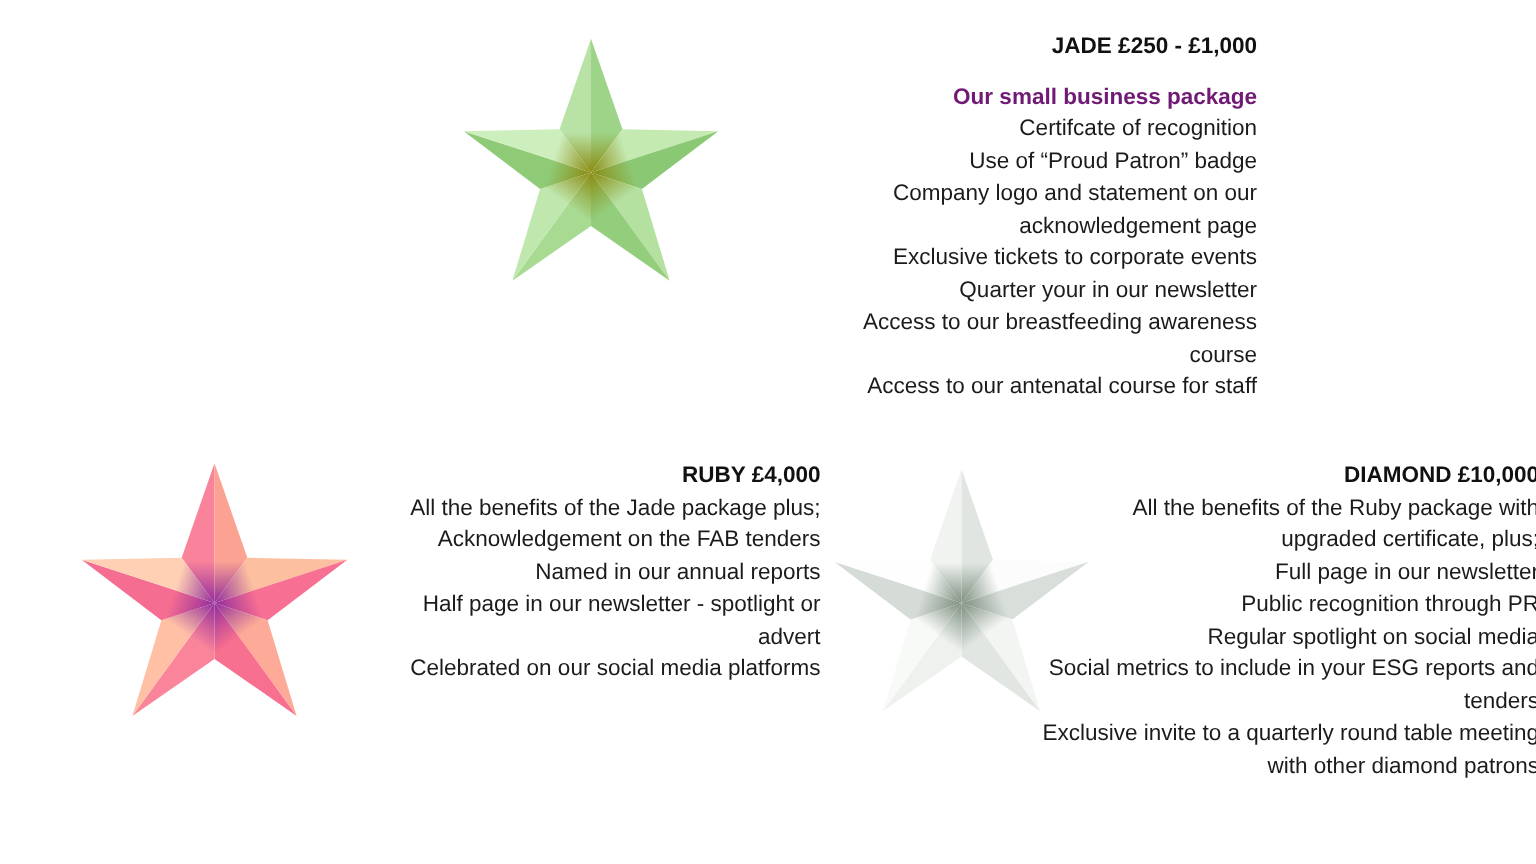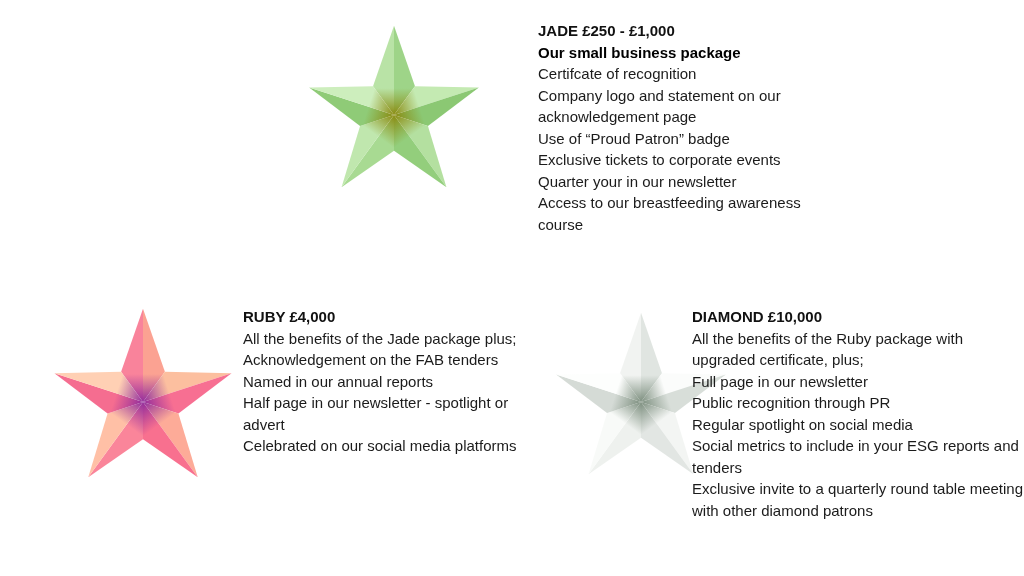--- a/index.html
+++ b/index.html
@@ -4,26 +4,26 @@
 <style>
   html,body{margin:0;padding:0;background:#ffffff;}
   .canvas{
     position:relative;width:1024px;height:576px;overflow:hidden;background:#ffffff;
     font-family:"Liberation Sans", sans-serif;color:#1b1b1b;
   }
   .star{position:absolute;display:block;}
   .star-jade{left:303px;top:24px;width:182px;height:182px;}
   .star-ruby{left:48px;top:307px;width:190px;height:190px;}
   .star-diamond{left:550px;top:311px;width:182px;height:182px;}
-  .pkg-text{position:absolute;text-align:left;font-size:15px;line-height:21.5px;}
+  .pkg-text{position:absolute;text-align:right;font-size:15px;line-height:21.5px;}
   .pkg-text-jade{left:538px;top:20px;width:300px;}
   .pkg-text-ruby{left:243px;top:306px;width:304px;}
   .pkg-text-diamond{left:692px;top:306px;width:334px;}
   .pkg-title{font-weight:bold;color:#111111;}
-  .pkg-subtitle{font-weight:bold;color:#000000;}
+  .pkg-subtitle{font-weight:bold;color:#701a75;margin-top:12px;}
   .benefit{font-weight:normal;}
 </style>
 </head>
 <body>
 
 <div class="canvas">
 
   <svg class="star star-jade" viewBox="-102 -102 204 204" aria-hidden="true">
       <defs>
         <linearGradient id="sg0-0" gradientUnits="userSpaceOnUse" x1="0" y1="-100" x2="0" y2="0">
@@ -85,25 +85,26 @@
       <polygon points="58.78,80.9 0,40 0,0" fill="url(#sg0-5)"></polygon>
       <polygon points="-58.78,80.9 0,40 0,0" fill="url(#sg0-6)"></polygon>
       <polygon points="-58.78,80.9 -38.04,12.36 0,0" fill="url(#sg0-7)"></polygon>
       <polygon points="-95.11,-30.9 -38.04,12.36 0,0" fill="url(#sg0-8)"></polygon>
       <polygon points="-95.11,-30.9 -23.51,-32.36 0,0" fill="url(#sg0-9)"></polygon>
     </svg>
   <div class="pkg-text pkg-text-jade">
     <div class="pkg-title">JADE £250 - £1,000</div>
     <div class="pkg-subtitle">Our small business package</div>
     <div class="benefit">Certifcate of recognition</div>
+    <div class="benefit">Use of “Proud Patron” badge</div>
     <div class="benefit">Company logo and statement on our acknowledgement page</div>
-    <div class="benefit">Use of “Proud Patron” badge</div>
     <div class="benefit">Exclusive tickets to corporate events</div>
     <div class="benefit">Quarter your in our newsletter</div>
     <div class="benefit">Access to our breastfeeding awareness course</div>
+    <div class="benefit">Access to our antenatal course for staff</div>
   </div>
 
   <svg class="star star-ruby" viewBox="-102 -102 204 204" aria-hidden="true">
       <defs>
         <linearGradient id="sg1-0" gradientUnits="userSpaceOnUse" x1="0" y1="-100" x2="0" y2="0">
           <stop offset="0" stop-color="#f9839b"></stop>
           <stop offset="0.7" stop-color="#f9839b"></stop>
           <stop offset="1" stop-color="#932d9c"></stop>
         </linearGradient>
         <linearGradient id="sg1-1" gradientUnits="userSpaceOnUse" x1="0" y1="-100" x2="0" y2="0">

